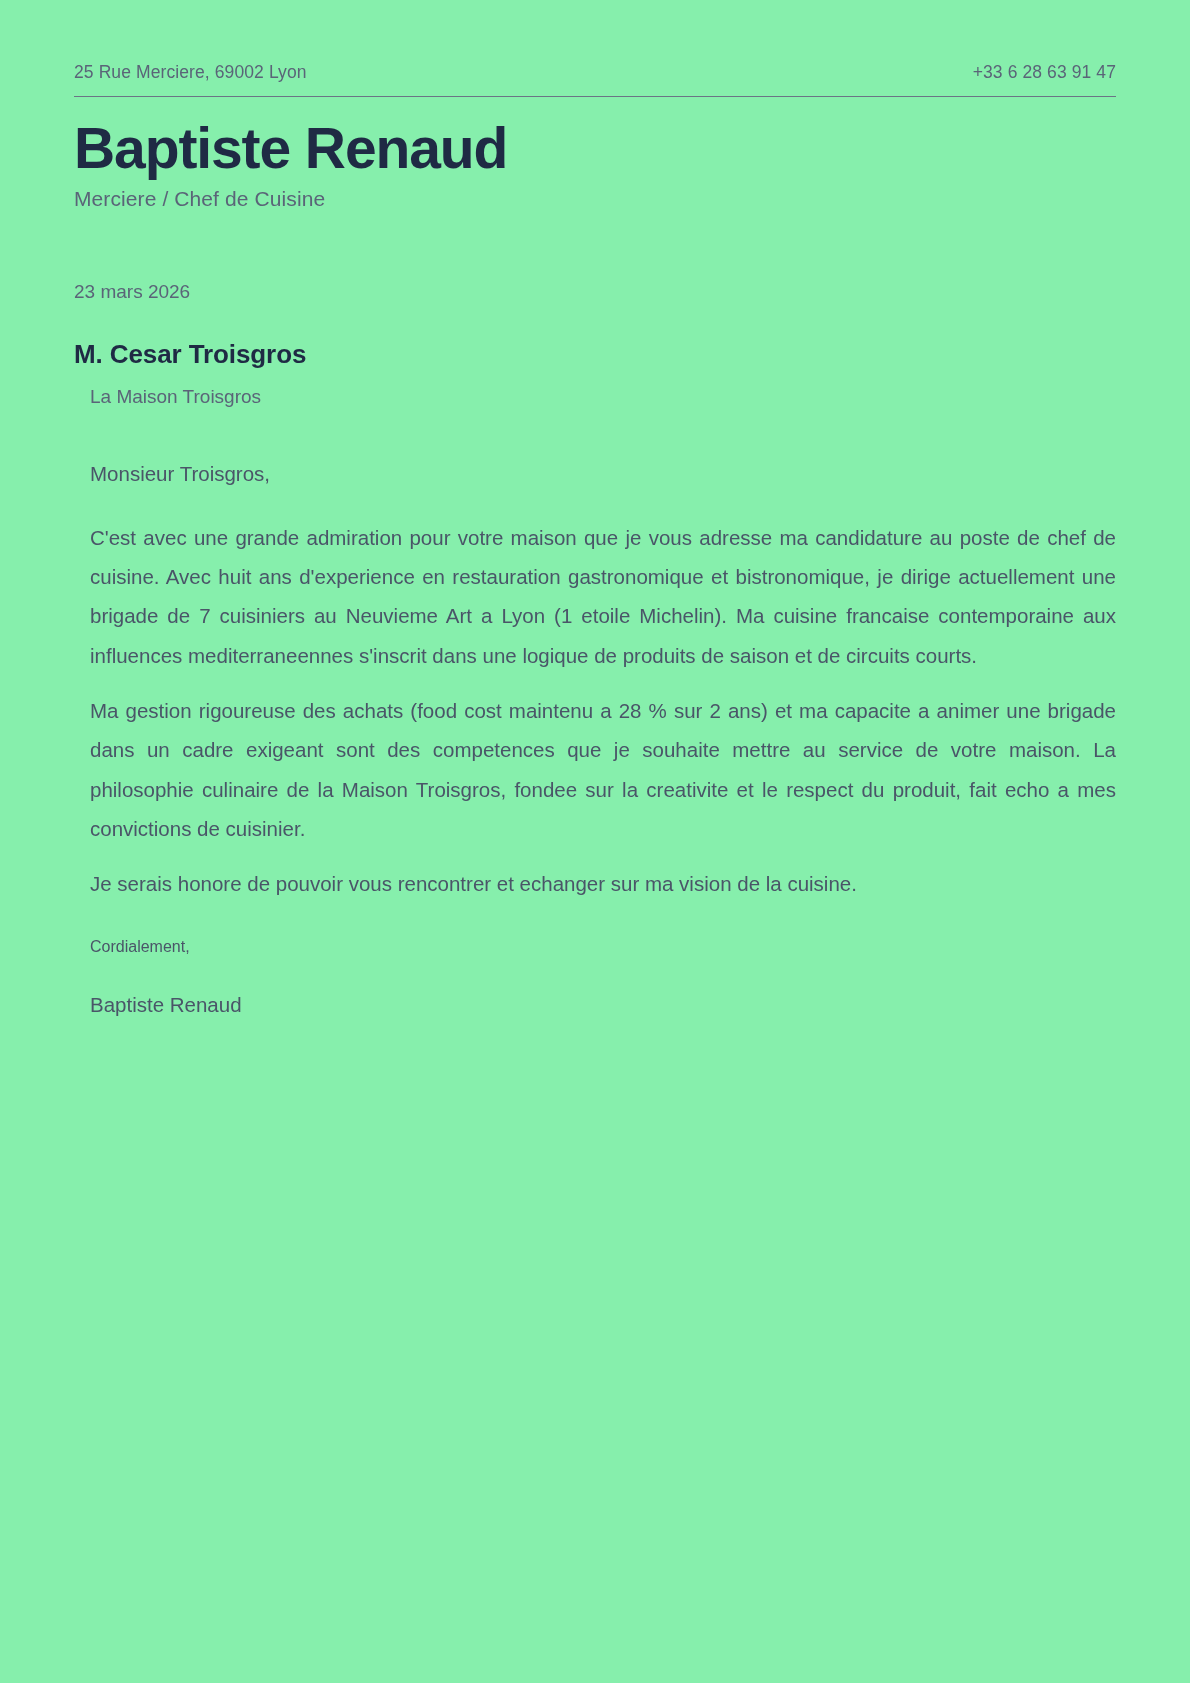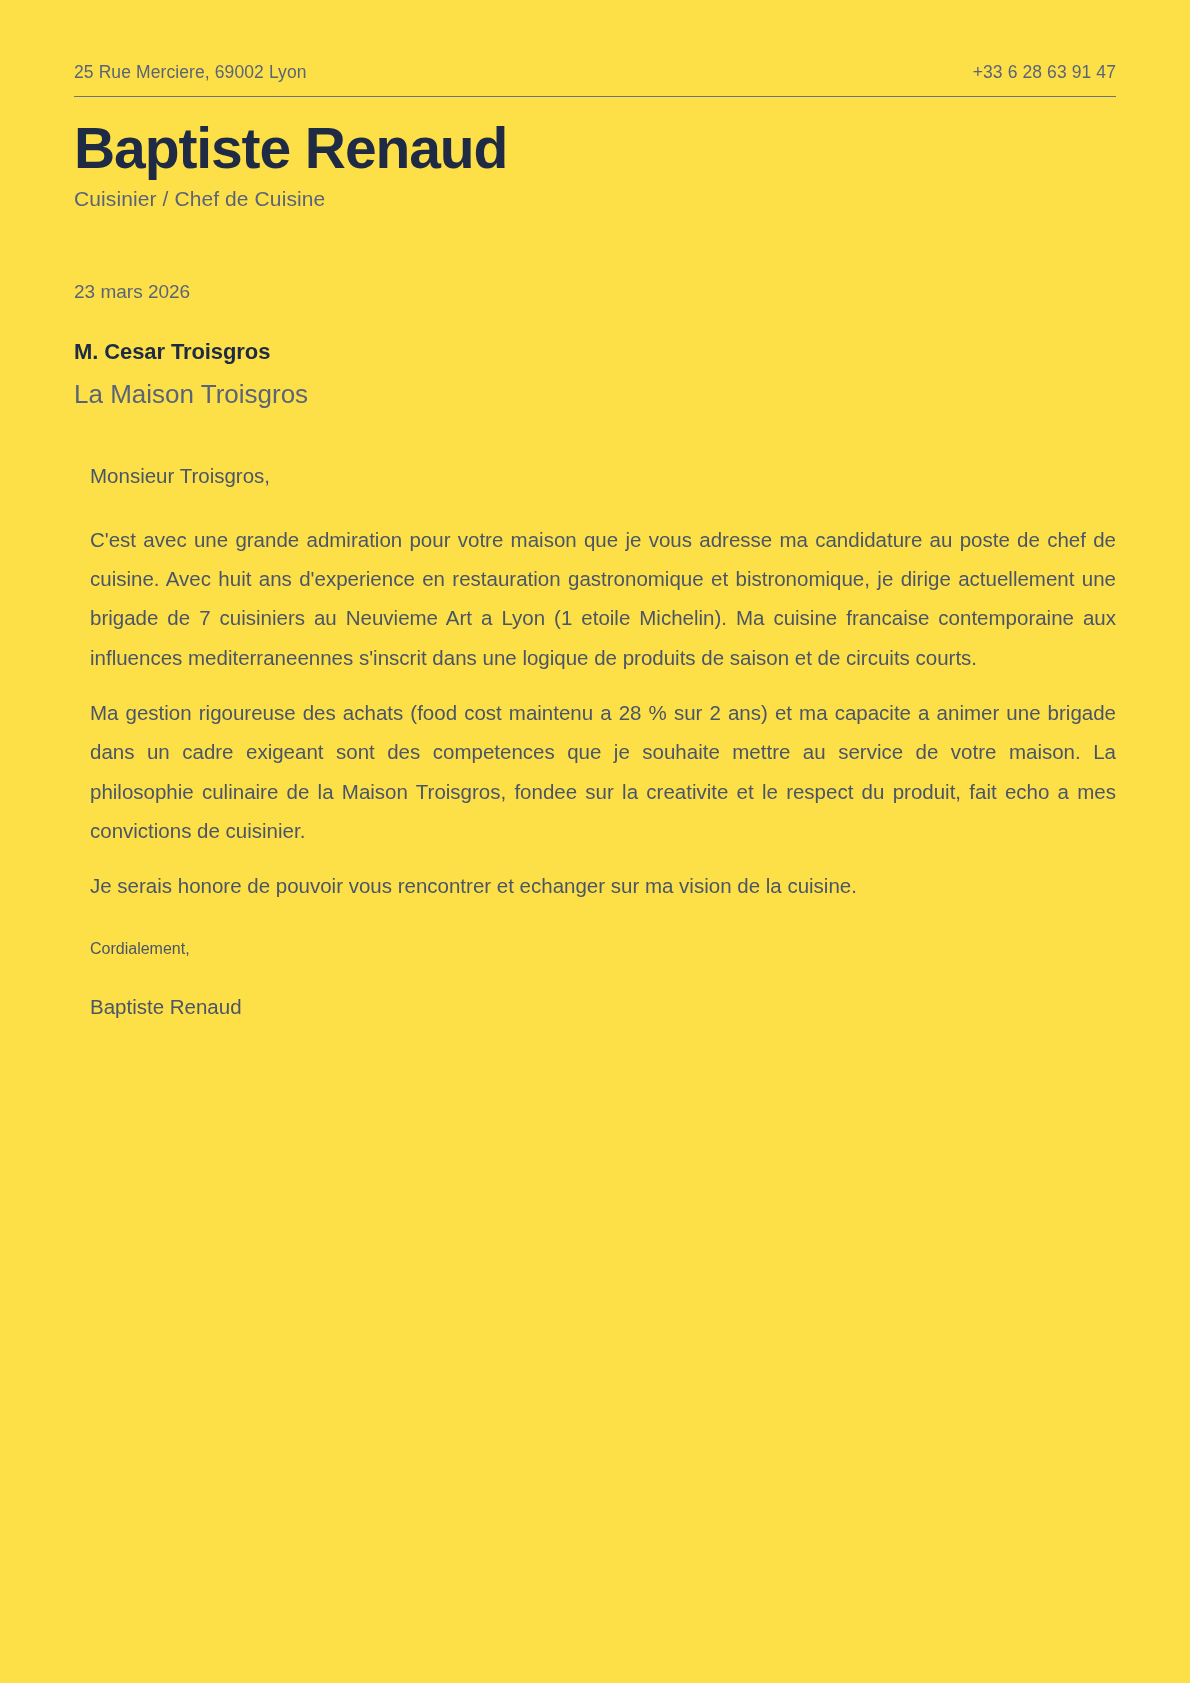--- a/index.html
+++ b/index.html
@@ -12,21 +12,21 @@
     background: #f8f9fa;
     font-family: "Liberation Sans", sans-serif;
     color: #4a5568;
     -webkit-font-smoothing: antialiased;
   }
   .page {
     width: 1190px;
     height: 1683px;
     box-sizing: border-box;
     padding: 62px 74px 0 74px;
-    background: #fde047;
+    background: #86efac;
     position: relative;
   }
 
   
   .contact-row {
     display: flex;
     align-items: baseline;
     justify-content: space-between;
     font-size: 17.5px;
     color: #5a6478;
@@ -67,30 +67,30 @@
   
   .date {
     font-size: 19px;
     color: #5a6478;
     margin: 70px 0 0 0;
   }
   .recipient-block {
     margin-top: 36px;
   }
   .recipient-name {
-    font-size: 22px;
+    font-size: 26px;
     font-weight: 700;
     color: #1f2a44;
     letter-spacing: -0.1px;
     margin: 0 0 14px 0;
   }
   .recipient-company {
-    font-size: 26px;
+    font-size: 19px;
     color: #5a6478;
-    margin: 0;
+    margin: 16px;
   }
 
   
   .letter-body {
     margin-top: 50px;
     margin-left: 16px;
   }
   .salutation {
     font-size: 20.5px;
     color: #4a5568;
@@ -124,21 +124,21 @@
 <div class="page">
 
   <div class="contact-row">
     <span class="contact-item contact-address">25 Rue Merciere, 69002 Lyon</span>
     <span class="contact-item contact-phone">+33 6 28 63 91 47</span>
   </div>
 
   <hr class="header-rule">
 
   <h1 class="name">Baptiste Renaud</h1>
-  <p class="headline">Cuisinier / Chef de Cuisine</p>
+  <p class="headline">Merciere / Chef de Cuisine</p>
 
   <p class="date">23 mars 2026</p>
 
   <div class="recipient-block">
     <p class="recipient-name">M. Cesar Troisgros</p>
     <p class="recipient-company">La Maison Troisgros</p>
   </div>
 
   <div class="letter-body">
     <p class="salutation">Monsieur Troisgros,</p>

